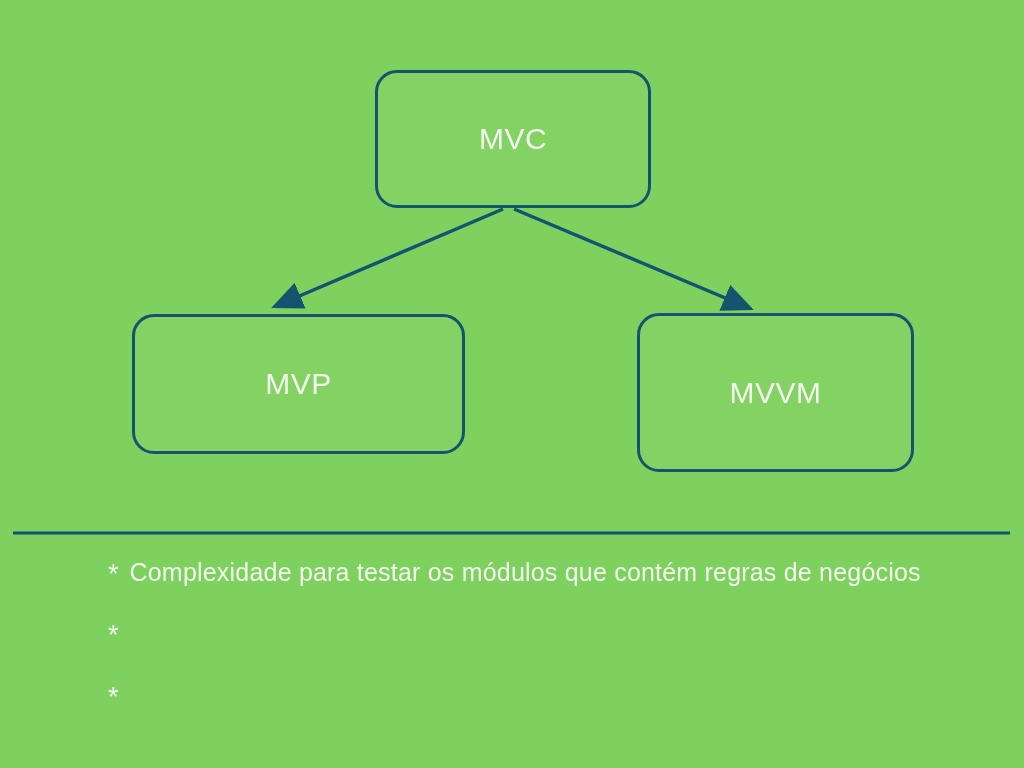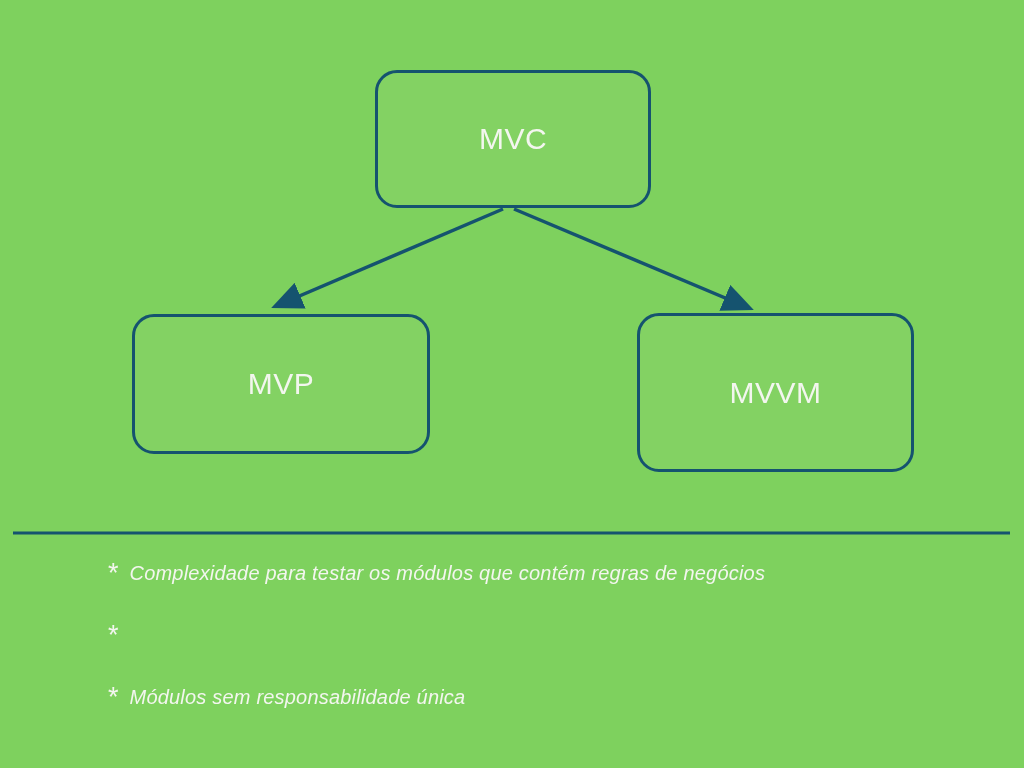--- a/index.html
+++ b/index.html
@@ -28,21 +28,21 @@
     display: flex;
     align-items: center;
     justify-content: center;
   }
   .node-label {
     color: #f3f6ef;
     font-size: 30px;
     letter-spacing: 0.5px;
   }
   .node-mvc  { left: 375px; top: 70px;  width: 276px; height: 138px; }
-  .node-mvp  { left: 132px; top: 314px; width: 298px; height: 140px; }
+  .node-mvp  { left: 132px; top: 314px; width: 333px; height: 140px; }
   .node-mvvm { left: 637px; top: 313px; width: 277px; height: 159px; }
 
   .bullet-row {
     position: absolute;
     left: 108px;
     width: 860px;
     display: flex;
     align-items: baseline;
     color: #f3f6ef;
   }
@@ -50,24 +50,23 @@
   .bullet-row.row-1 { top: 620px; }
   .bullet-row.row-2 { top: 682px; }
   .bullet-marker {
     font-size: 27px;
     line-height: 1;
     margin-right: 11px;
     position: relative;
     top: 2px;
   }
   .bullet-text {
-    font-size: 20px;
+    font-size: 25px;
     line-height: 28px;
     letter-spacing: 0.2px;
-    font-style: italic;
   }
 </style>
 </head>
 <body>
 
 <div class="slide">
 
   <svg class="connector-layer" viewBox="0 0 1024 768" xmlns="http://www.w3.org/2000/svg">
     <defs>
       <marker id="arrowhead" markerWidth="9" markerHeight="8" refX="7.5" refY="4" orient="auto">
@@ -95,16 +94,15 @@
     <span class="bullet-marker">*</span>
     <span class="bullet-text">Complexidade para testar os módulos que contém regras de negócios</span>
   </div>
 
   <div class="bullet-row row-1">
     <span class="bullet-marker">*</span>
   </div>
 
   <div class="bullet-row row-2">
     <span class="bullet-marker">*</span>
-    <span class="bullet-text">Módulos sem responsabilidade única</span>
   </div>
 
 </div>
 
 </body></html>

